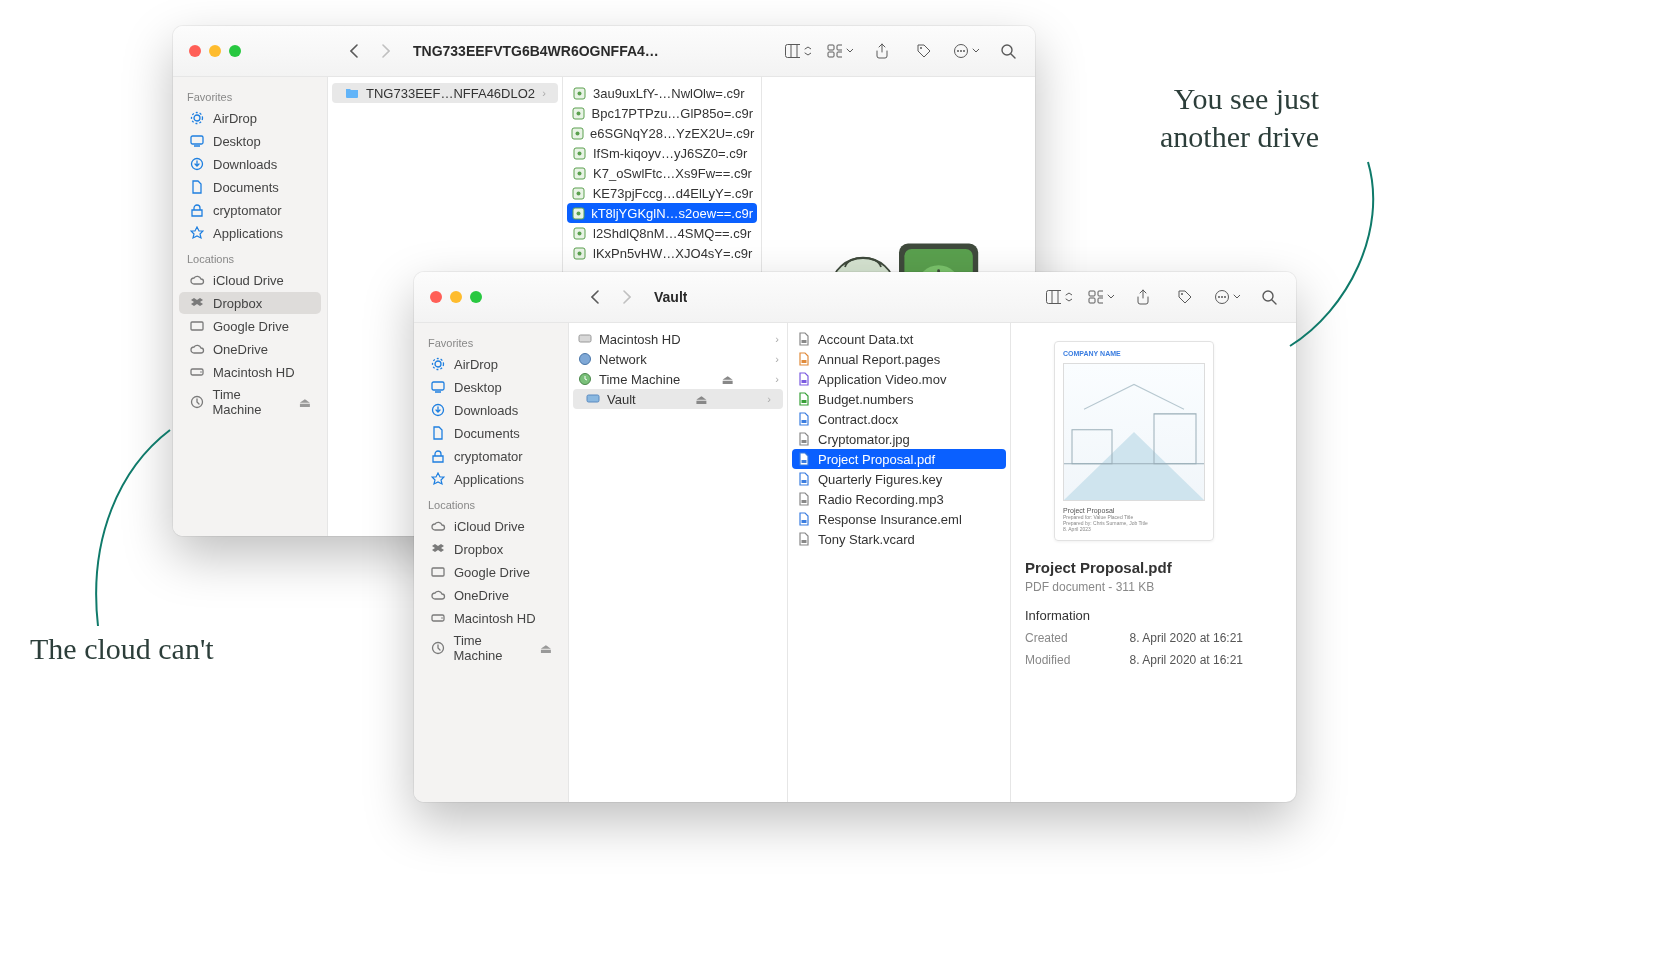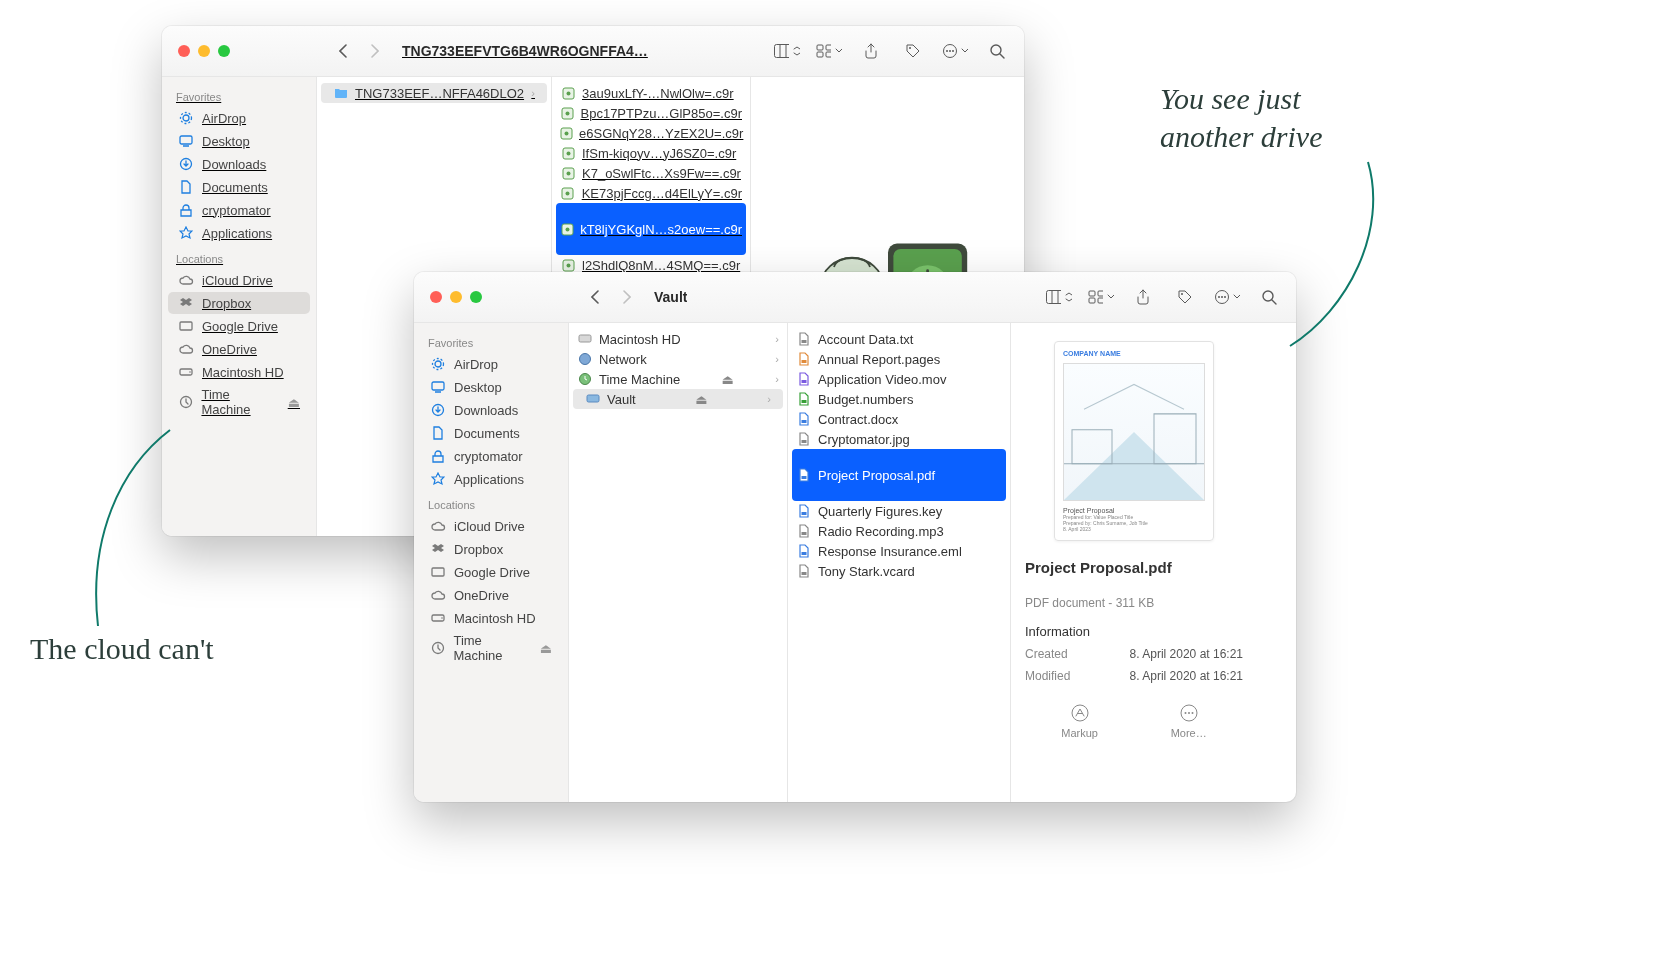--- a/index.html
+++ b/index.html
@@ -19,58 +19,58 @@
   .seg{display:flex;align-items:center;gap:4px;}
   .body{display:flex;height:calc(100% - 50px);}
   .sb{width:154px;background:#f4f3f2;border-right:1px solid #e6e6e6;padding-top:6px;font-size:13px;color:#444;}
   .sb .hdr{font-size:11px;color:#888;padding:8px 14px 3px;font-weight:500;}
   .sb .item{display:flex;align-items:center;gap:8px;padding:3px 10px;margin:1px 6px;border-radius:5px;cursor:default;}
   .sb .item.sel{background:#dedcda;}
   .sb .ico{width:16px;height:16px;display:flex;align-items:center;justify-content:center;color:#1e7fe0;}
   .sb .ico.gray{color:#7a7a7a;}
   .col{border-right:1px solid #e6e6e6;overflow:hidden;font-size:13px;}
   .col .row{display:flex;align-items:center;gap:6px;padding:2px 8px;cursor:default;color:#333;white-space:nowrap;}
-  .col .row.sel{background:#0a60ff;color:#fff;border-radius:4px;margin:0 4px;padding:18px 4px;}
+  .col .row.sel{background:#0a60ff;color:#fff;border-radius:4px;margin:0 4px;padding:2px 4px;}
   .col .row.sel .fico{color:#fff;}
   .col .row.fsel{background:#e8e8e8;margin:0 4px;padding:2px 12px;border-radius:4px;}
   .col .row .chev{margin-left:auto;color:#aaa;font-size:11px;}
   .col .row .eject{margin-left:auto;color:#888;}
   .fico{width:16px;height:16px;display:flex;align-items:center;justify-content:center;color:#5aa04e;}
   .fico.folder{color:#62b4f8;}
   .fico.doc{color:#888;}
   .fico.blue{color:#3a7de0;}
   .fico.orange{color:#e08a3a;}
   .fico.purple{color:#7a5ae0;}
   .preview{flex:1;display:flex;align-items:center;justify-content:center;background:#fff;}
   
   .detail{width:218px;padding:18px 14px;font-size:13px;color:#333;background:#fff;}
   .thumb{width:160px;height:200px;margin:0 auto 18px;border:1px solid #e2e2e2;border-radius:4px;box-shadow:0 1px 3px rgba(0,0,0,.06);padding:8px;box-sizing:border-box;display:flex;flex-direction:column;}
   .thumb .co{font-size:7px;color:#3a7de0;font-weight:600;}
   .thumb .art{flex:1;margin:6px 0;border:1px solid #dcdcdc;background:linear-gradient(#fafdff,#f1f6fa);position:relative;overflow:hidden;}
   .thumb .cap{font-size:7px;color:#555;}
   .thumb .sub{font-size:5px;color:#888;line-height:1.2;}
   .detail .fname{font-weight:600;font-size:15px;}
-  .detail .ftype{color:#888;font-size:12px;margin-top:20px;}
+  .detail .ftype{color:#888;font-size:12px;margin-top:4px;}
   .detail .sect{font-weight:400;margin-top:14px;font-size:13px;}
   .detail .kv{display:flex;justify-content:space-between;font-size:12px;margin-top:8px;color:#555;}
   .detail .kv .k{color:#888;}
   .detail .actions{display:flex;justify-content:space-around;margin-top:20px;color:#888;font-size:11px;}
   .detail .actions .a{display:flex;flex-direction:column;align-items:center;gap:4px;}
   
   .ann{position:absolute;font-family:Georgia,"Times New Roman",serif;font-size:30px;color:#2c3e3a;line-height:1.25;}
   .curve{position:absolute;stroke:#0f7a6a;stroke-width:2;fill:none;}
   svg{display:block;}
   .col-pad{padding-top:6px;}
 </style>
 </head>
 <body>
 
 <div class="stage">
 
-  <div class="window" style="left:162px;top:26px;width:862px;height:510px;text-decoration:underline;">
+  <div class="window" style="left:173px;top:26px;width:862px;height:510px;">
     <div class="tb">
       <div class="sidebar-spacer">
         <div class="dots">
           <div class="dot r"></div>
           <div class="dot y"></div>
           <div class="dot g"></div>
         </div>
       </div>
       <div class="nav">
         <div class="nav-btn">
@@ -748,50 +748,32 @@
         <div class="ftype">PDF document - 311 KB</div>
         <div class="sect">Information</div>
         <div class="kv">
             <span class="k">Created</span>
             <span>8. April 2020 at 16:21</span>
           </div>
         <div class="kv">
             <span class="k">Modified</span>
             <span>8. April 2020 at 16:21</span>
           </div>
-        <div class="actions">
-          <div class="a">
-              <svg width="20" height="20">
-                <circle cx="10" cy="10" r="8" fill="none" stroke="currentColor"></circle>
-                <path d="M6 13l4-7 4 7M7.5 10.5h5" stroke="currentColor" fill="none" stroke-linecap="round"></path>
-              </svg>
-              <span>Markup</span>
-            </div>
-          <div class="a">
-              <svg width="20" height="20">
-                <circle cx="10" cy="10" r="8" fill="none" stroke="currentColor"></circle>
-                <circle cx="6.5" cy="10" r="1" fill="currentColor"></circle>
-                <circle cx="10" cy="10" r="1" fill="currentColor"></circle>
-                <circle cx="13.5" cy="10" r="1" fill="currentColor"></circle>
-              </svg>
-              <span>More…</span>
-            </div>
-        </div>
       </div>
     </div>
   </div>
 
   <div class="ann" style="left:30px;top:630px;text-align:center;">
     <div>The cloud can't</div>
   </div>
   <svg class="curve" style="left:70px;top:428px;" width="120" height="200">
       <path d="M100 2 C 50 40, 18 110, 28 198"></path>
     </svg>
 
-  <div class="ann" style="left:1160px;top:80px;text-align:left;font-style:italic;">
+  <div class="ann" style="left:1160px;top:80px;text-align:right;">
     <div>You see just</div>
     <div>another drive</div>
   </div>
   <svg class="curve" style="left:1278px;top:160px;" width="120" height="190">
       <path d="M90 2 C 110 70, 70 150, 12 186"></path>
     </svg>
 
 </div>
 
 </body></html>

